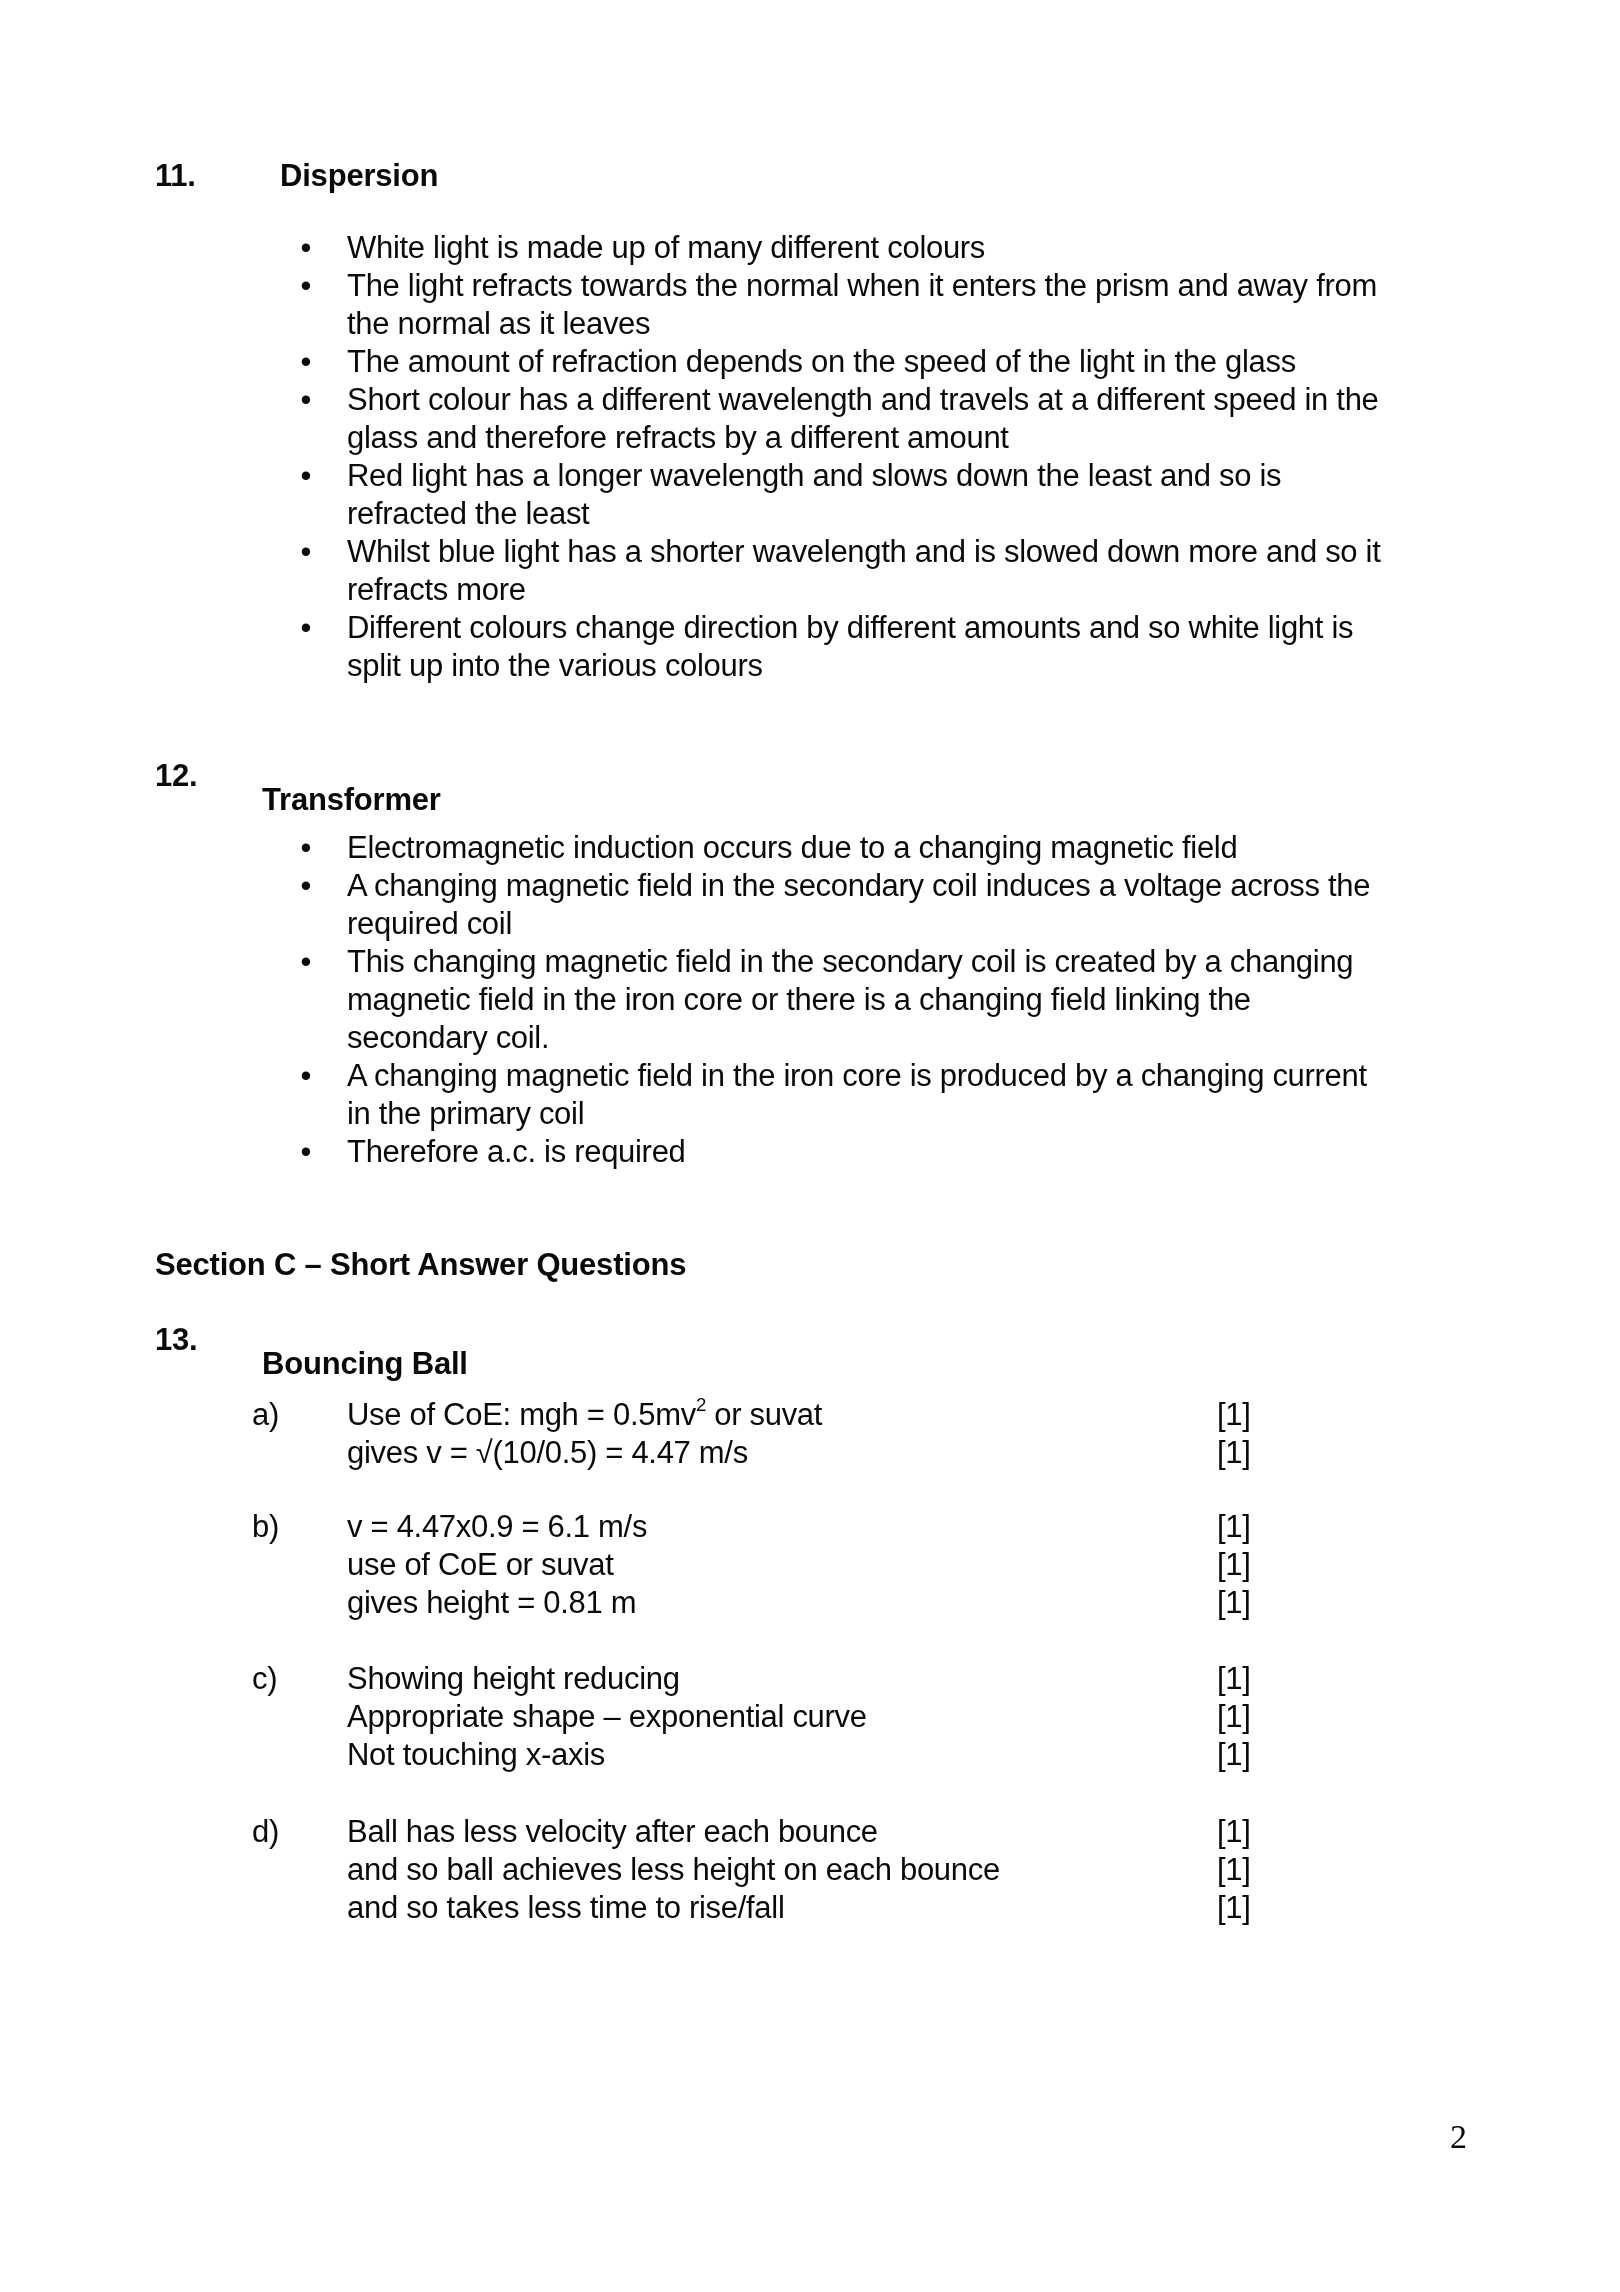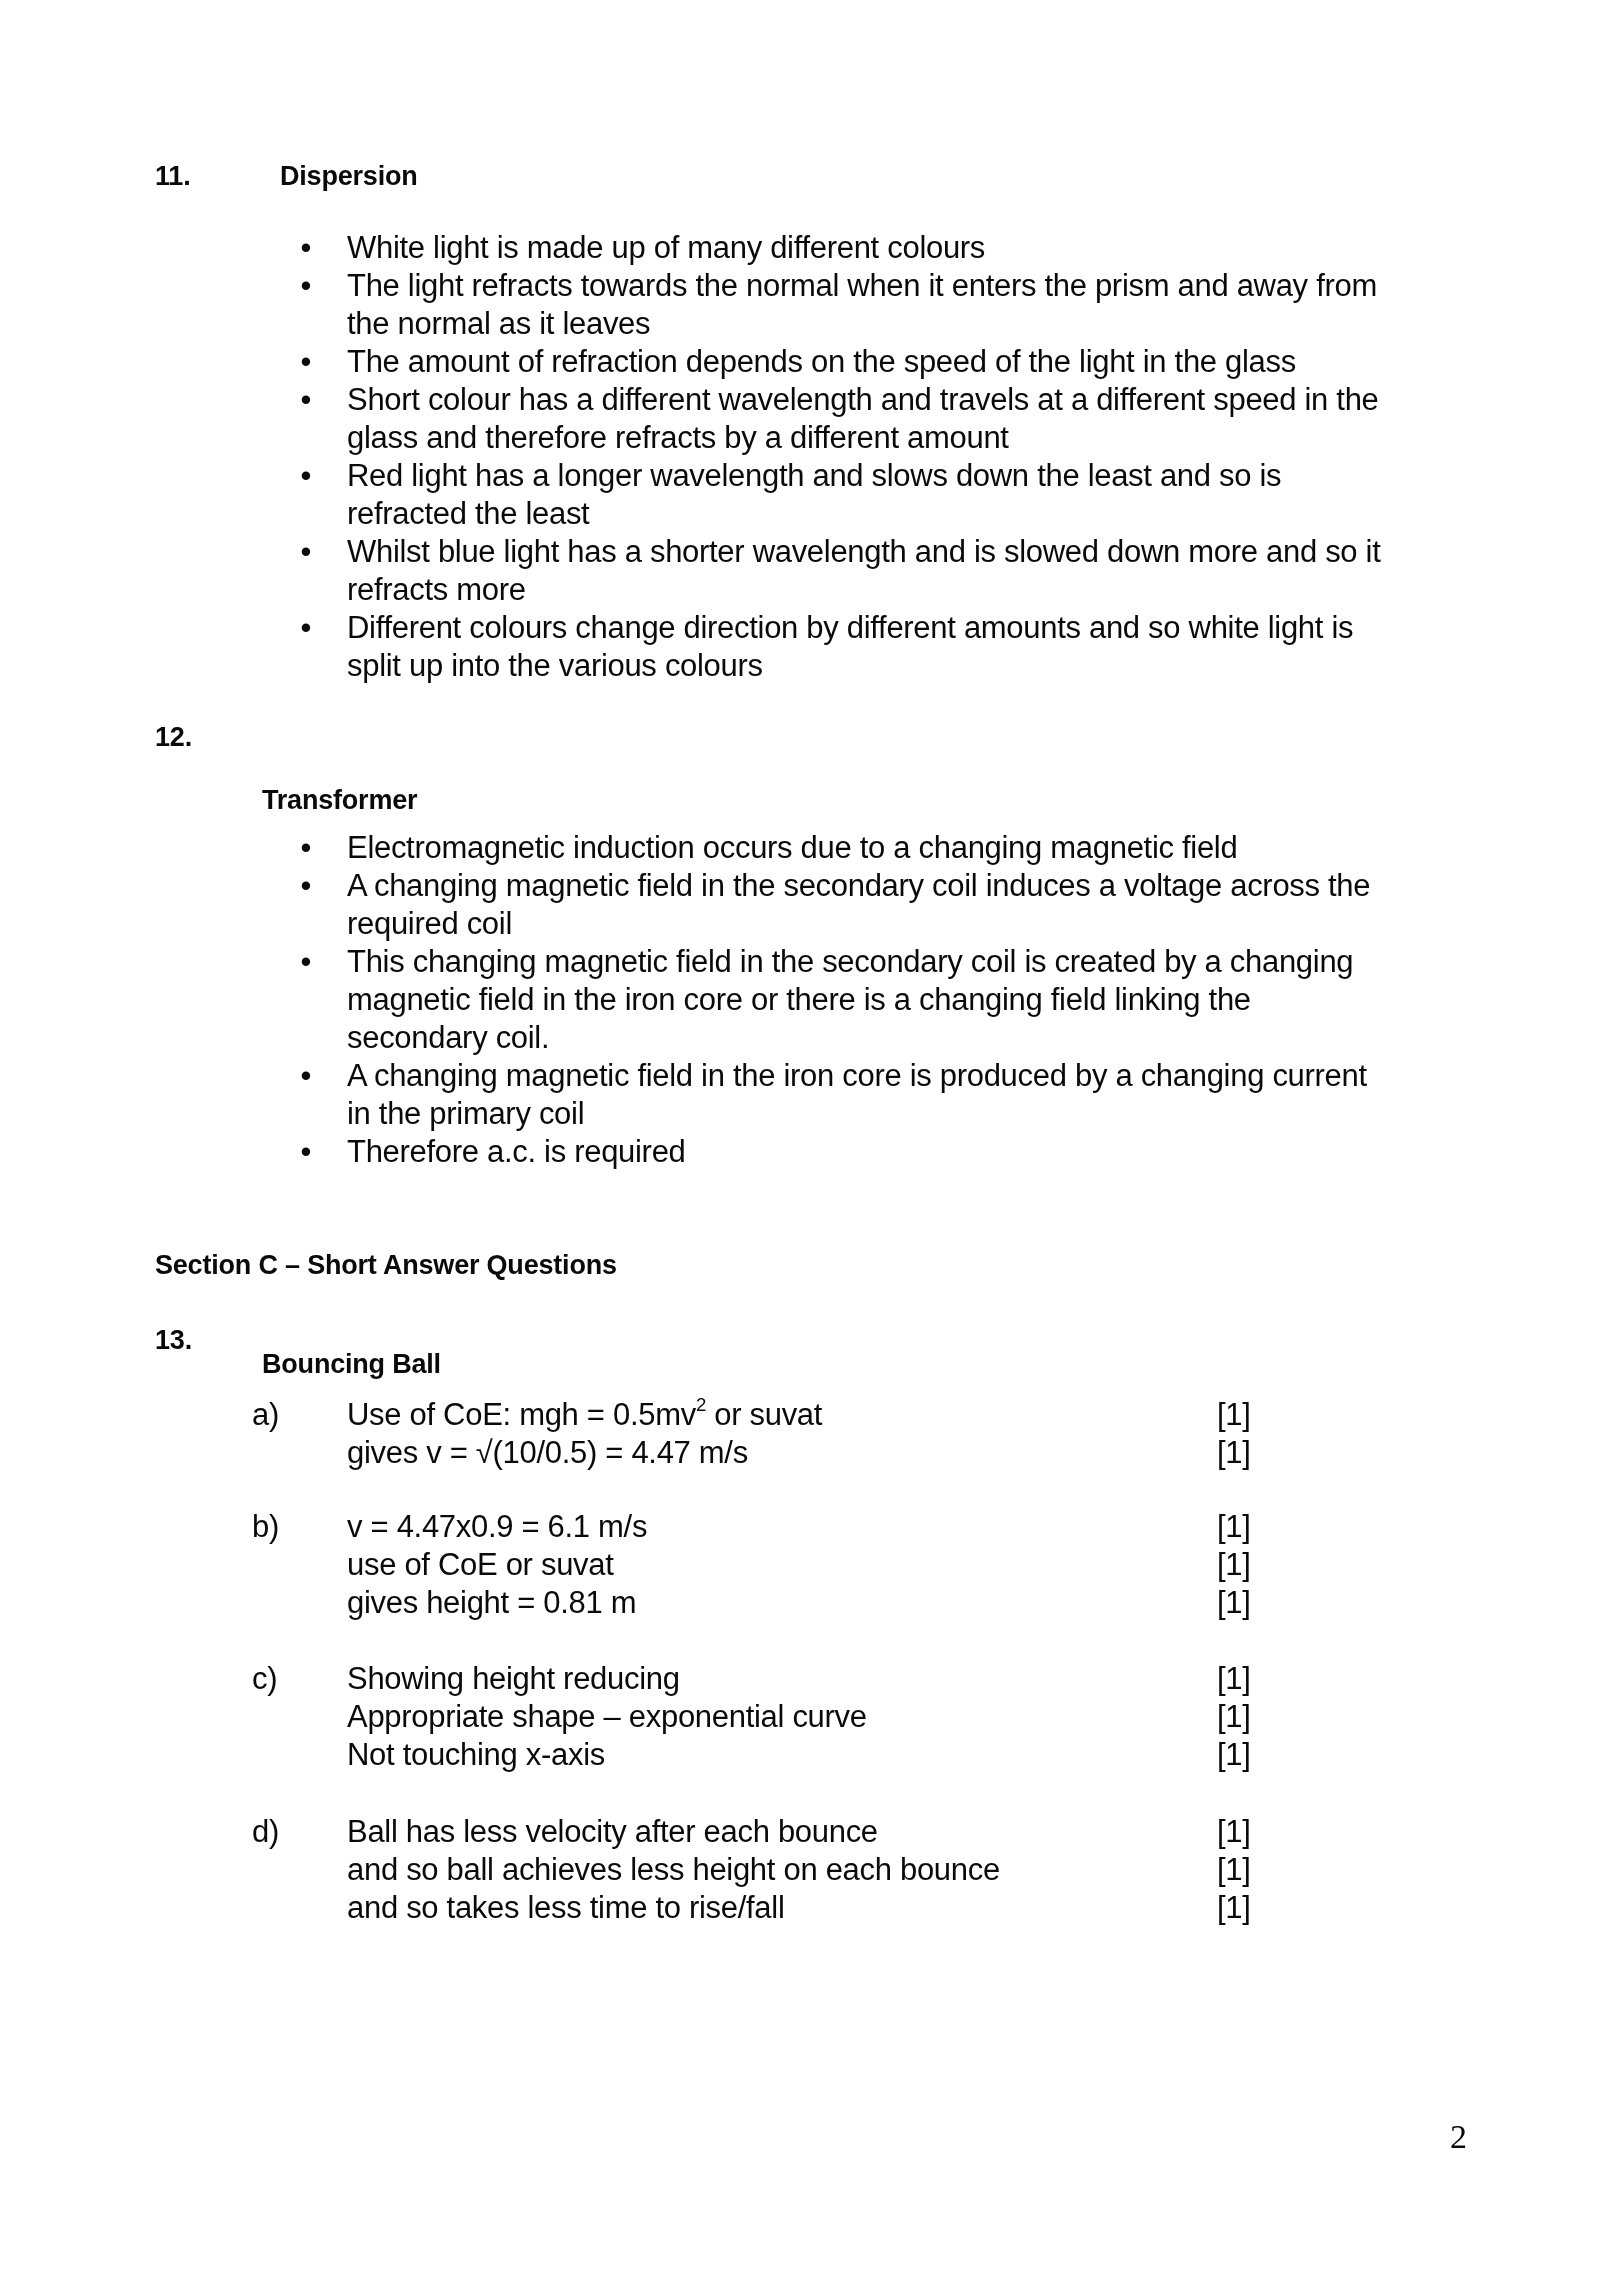--- a/index.html
+++ b/index.html
@@ -1,19 +1,19 @@
 <!DOCTYPE html>
 <html style="font-size:14.3px"><head>
 <meta charset="utf-8">
 <style>
   html, body { margin: 0; padding: 0; background: #ffffff; }
   body { width: 1620px; height: 2293px; position: relative; overflow: hidden;
          font-family: "Liberation Sans", sans-serif; color: #0a0a0a; }
   .abs { position: absolute; white-space: nowrap; }
-  .h { font-weight: bold; font-size: 27px; line-height: 38px; letter-spacing: -0.2px; }
+  .h { font-weight: bold; font-size: 31px; line-height: 38px; letter-spacing: -0.2px; }
   .num { left: 155px; }
   .title1 { left: 280px; }
   .title2 { left: 262px; margin-top: 24px; }
   .list { position: absolute; left: 0; margin: 0; padding: 0; list-style: none; }
   .li { position: relative; font-size: 31px; line-height: 38px; letter-spacing: -0.3px; }
   .li .bullet { position: absolute; left: 296px; top: 0; width: 19.7px; text-align: center; }
   .li .lines { margin-left: 347px; }
   .li .line { display: block; white-space: nowrap; }
   .part { position: absolute; left: 0; font-size: 31px; line-height: 38px; letter-spacing: -0.3px; }
   .part .label { position: absolute; left: 252px; top: 0; }
@@ -71,21 +71,21 @@
     </li>
     <li class="li">
       <span class="bullet">•</span>
       <span class="lines" style="display: block;">
         <span class="line">Different colours change direction by different amounts and so white light is</span>
         <span class="line">split up into the various colours</span>
       </span>
     </li>
   </ul>
 
-<div class="abs h num" style="top:718px">12.</div>
+<div class="abs h num" style="top:757px">12.</div>
 <div class="abs h title2" style="top:757px">Transformer</div>
 <ul class="list" style="top:829px">
     <li class="li">
       <span class="bullet">•</span>
       <span class="lines" style="display: block;">
         <span class="line">Electromagnetic induction occurs due to a changing magnetic field</span>
       </span>
     </li>
     <li class="li">
       <span class="bullet">•</span>

